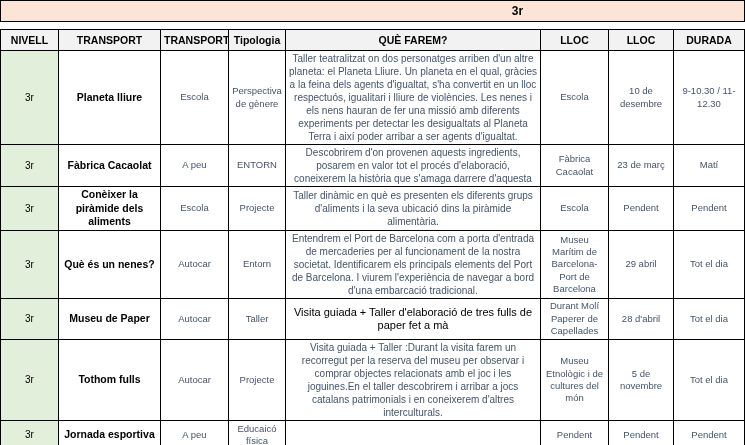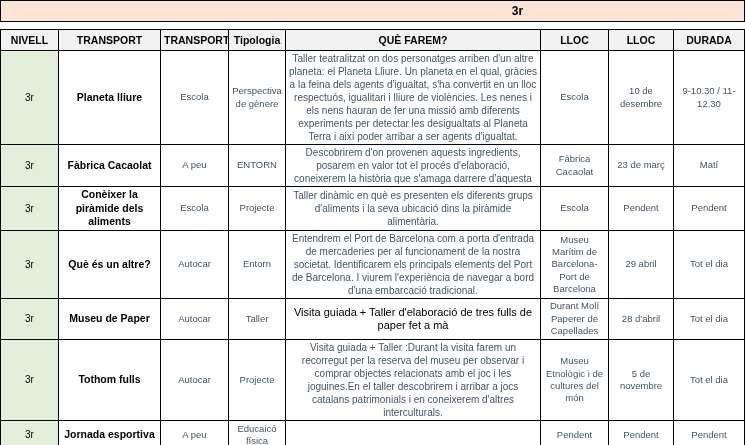--- a/index.html
+++ b/index.html
@@ -115,21 +115,21 @@
     <td class="c-act">Conèixer la piràmide dels aliments</td>
     <td class="c-trans">Escola</td>
     <td class="c-tip">Projecte</td>
     <td class="c-que">Taller dinàmic en què es presenten els diferents grups d'aliments i la seva ubicació dins la piràmide alimentària.</td>
     <td class="c-lloc">Escola</td>
     <td class="c-data">Pendent</td>
     <td class="c-dur">Pendent</td>
   </tr>
       <tr>
     <td class="c-niv">3r</td>
-    <td class="c-act">Què és un altre?</td>
+    <td class="c-act">Què és un nenes?</td>
     <td class="c-trans">Autocar</td>
     <td class="c-tip">Entorn</td>
     <td class="c-que">Entendrem el Port de Barcelona com a porta d'entrada de mercaderies per al funcionament de la nostra societat. Identificarem els principals elements del Port de Barcelona. I viurem l'experiència de navegar a bord d'una embarcació tradicional.</td>
     <td class="c-lloc">Museu Marítim de Barcelona-Port de Barcelona</td>
     <td class="c-data">29 abril</td>
     <td class="c-dur">Tot el dia</td>
   </tr>
       <tr>
     <td class="c-niv">3r</td>
     <td class="c-act">Museu de Paper</td>

